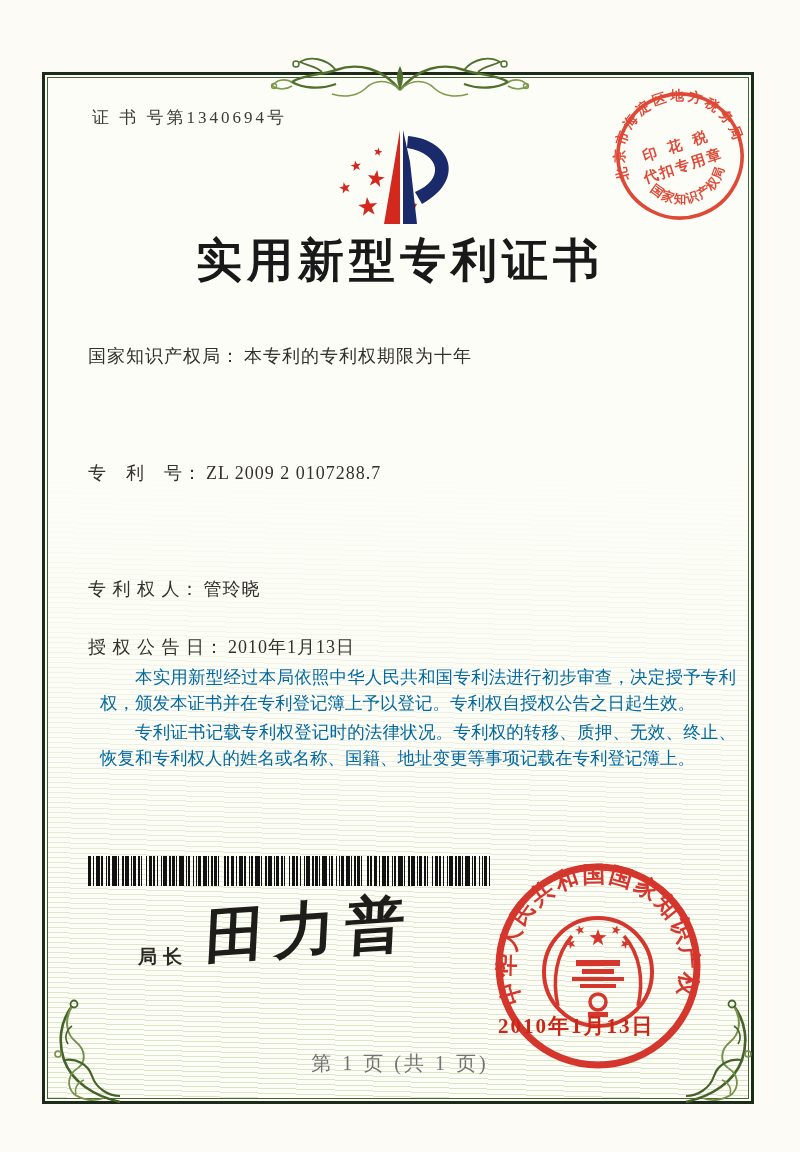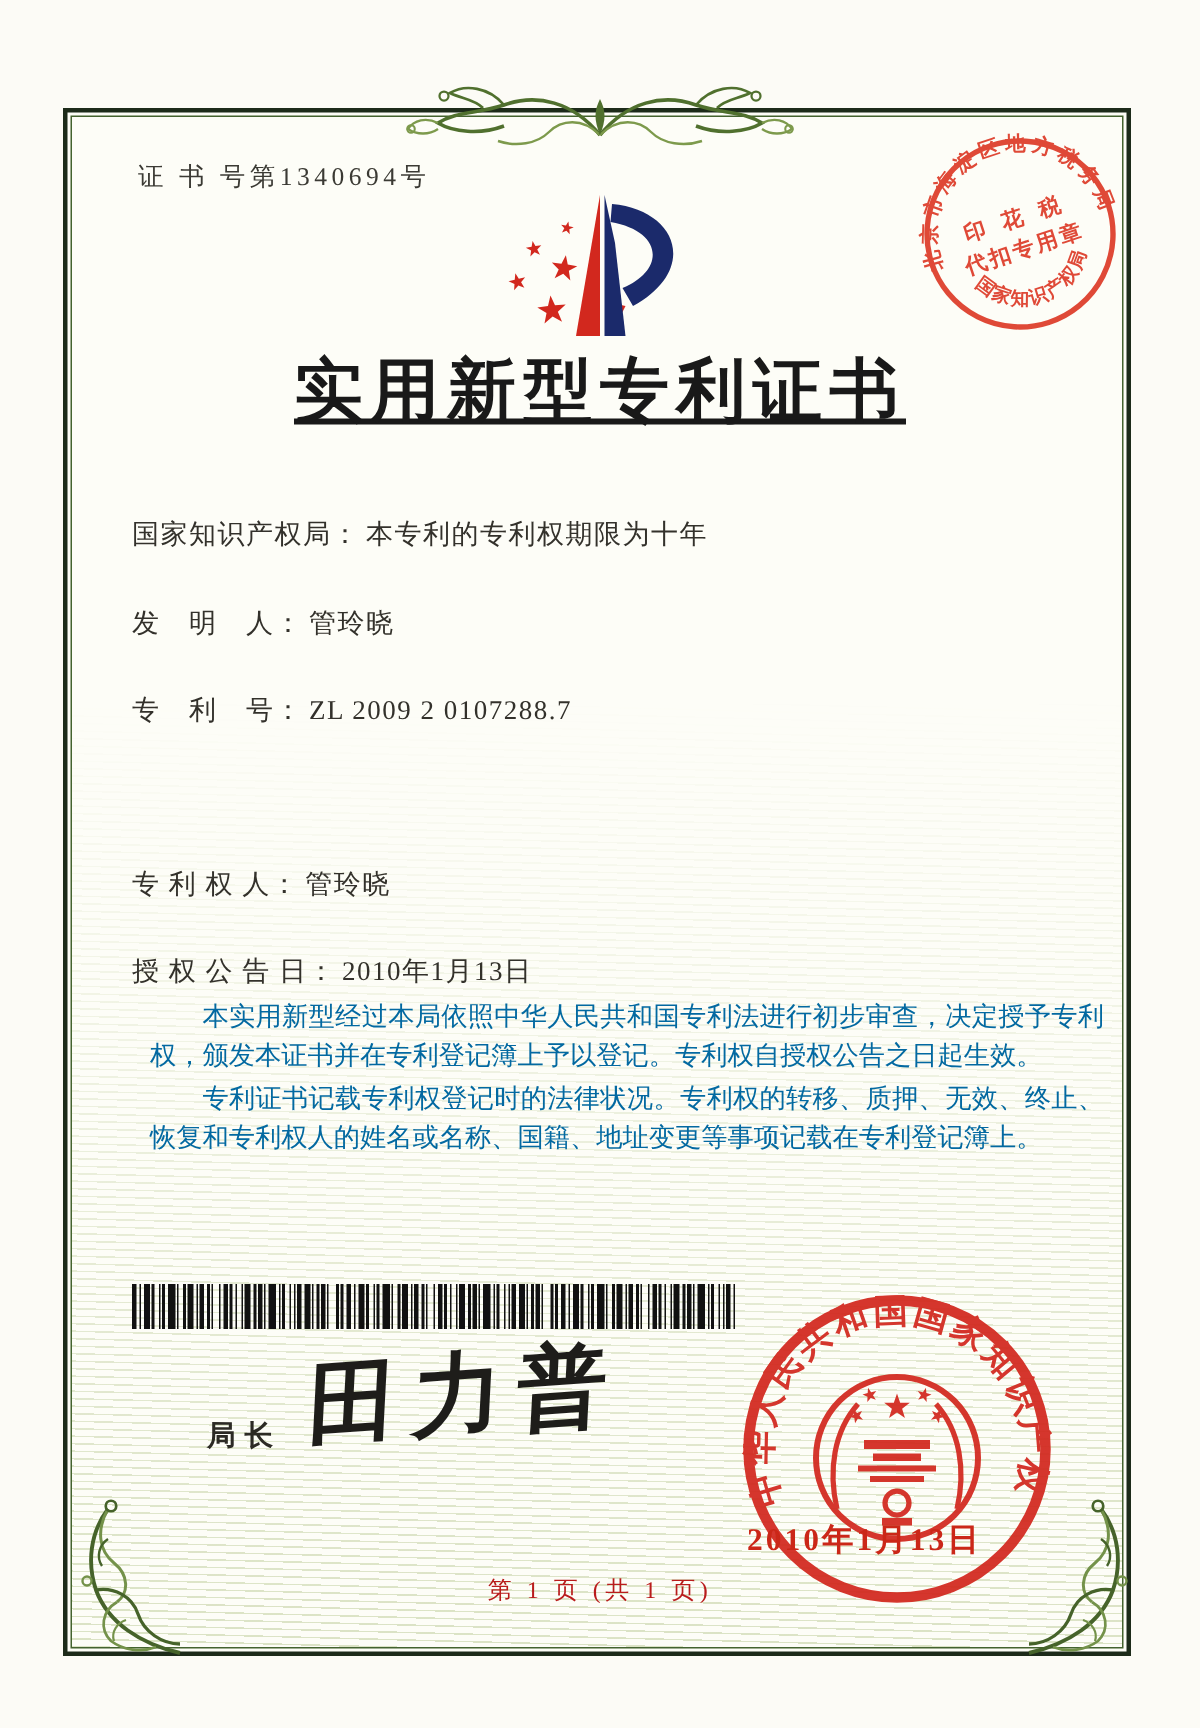--- a/index.html
+++ b/index.html
@@ -13,21 +13,21 @@
   
   .guilloche { position:absolute; inset:3px; pointer-events:none;
     background:repeating-linear-gradient(1.5deg, rgba(142,168,82,0.30) 0 1px, rgba(252,252,244,0) 1px 5px);
     -webkit-mask-image:linear-gradient(180deg, rgba(0,0,0,0) 0%, rgba(0,0,0,0) 38%, rgba(0,0,0,0.35) 58%, rgba(0,0,0,0.75) 78%, #000 100%);
             mask-image:linear-gradient(180deg, rgba(0,0,0,0) 0%, rgba(0,0,0,0) 38%, rgba(0,0,0,0.35) 58%, rgba(0,0,0,0.75) 78%, #000 100%);
   }
 
   .cert-no { position:absolute; left:92px; top:106px; font-size:17px; letter-spacing:3px; color:#3b3a34; }
 
   .title { position:absolute; left:0; top:230px; width:800px; text-align:center;
-           font-size:46px; font-weight:900; letter-spacing:5px; color:#191919;text-decoration:underline; }
+           font-size:46px; font-weight:900; letter-spacing:5px; color:#191919; }
 
   .field { position:absolute; left:88px; font-size:18px; color:#33312b; letter-spacing:1px; white-space:nowrap; }
   .field .val { margin-left:4px; }
 
   .paras { position:absolute; left:100px; top:664px; width:636px; font-size:17.5px;
            line-height:26px; color:#0369a1; text-align:justify; }
   .paras p { text-indent:2em; margin-bottom:3px; }
 
   .barcode { position:absolute; left:88px; top:856px; }
 
@@ -35,21 +35,21 @@
   .signature { position:absolute; left:205px; top:890px; font-size:60px; font-weight:700; color:#1e1d1a;
                letter-spacing:10px; transform:rotate(-4deg) skewX(-7deg); font-family:"Liberation Serif",serif; }
 
   .seal-big { position:absolute; left:492px; top:860px; }
   .seal-date { position:absolute; left:498px; top:1012px; font-size:21px; font-weight:700;
                color:#cb2718; letter-spacing:2px; }
 
   .tax-stamp { position:absolute; left:610px; top:86px; opacity:0.92; }
 
   .footer { position:absolute; left:0; top:1050px; width:800px; text-align:center;
-            font-size:16px; letter-spacing:3px; color:#b91c1c; }
+            font-size:20px; letter-spacing:3px; color:#737373; }
 
   .orn { position:absolute; pointer-events:none; }
   .orn-top { left:262px; top:28px; }
   .orn-bl { left:24px; top:996px; }
   .orn-br { left:670px; top:996px; transform:scaleX(-1); }
 </style>
 </head>
 <body>
 
 <div id="page">
@@ -143,23 +143,20 @@
       <polygon points="83,8 83,102 97,102 90,40"></polygon>
       <path d="M88,14 C132,18 146,58 102,82 L95,70 C124,58 122,32 87,26 Z"></path>
     </g>
   </svg>
 
   <div class="title">实用新型专利证书</div>
 
   <div class="field" style="top:344px;">
     <span>国家知识产权局：</span><span class="val">本专利的专利权期限为十年</span>
   </div>
-  <div class="field" style="top:403px;">
-    <span>发　明　人：</span><span class="val">管玲晓</span>
-  </div>
   <div class="field" style="top:461px;">
     <span>专　利　号：</span><span class="val">ZL 2009 2 0107288.7</span>
   </div>
   <div class="field" style="top:577px;">
     <span>专 利 权 人：</span><span class="val">管玲晓</span>
   </div>
   <div class="field" style="top:635px;">
     <span>授 权 公 告 日：</span><span class="val">2010年1月13日</span>
   </div>
 

